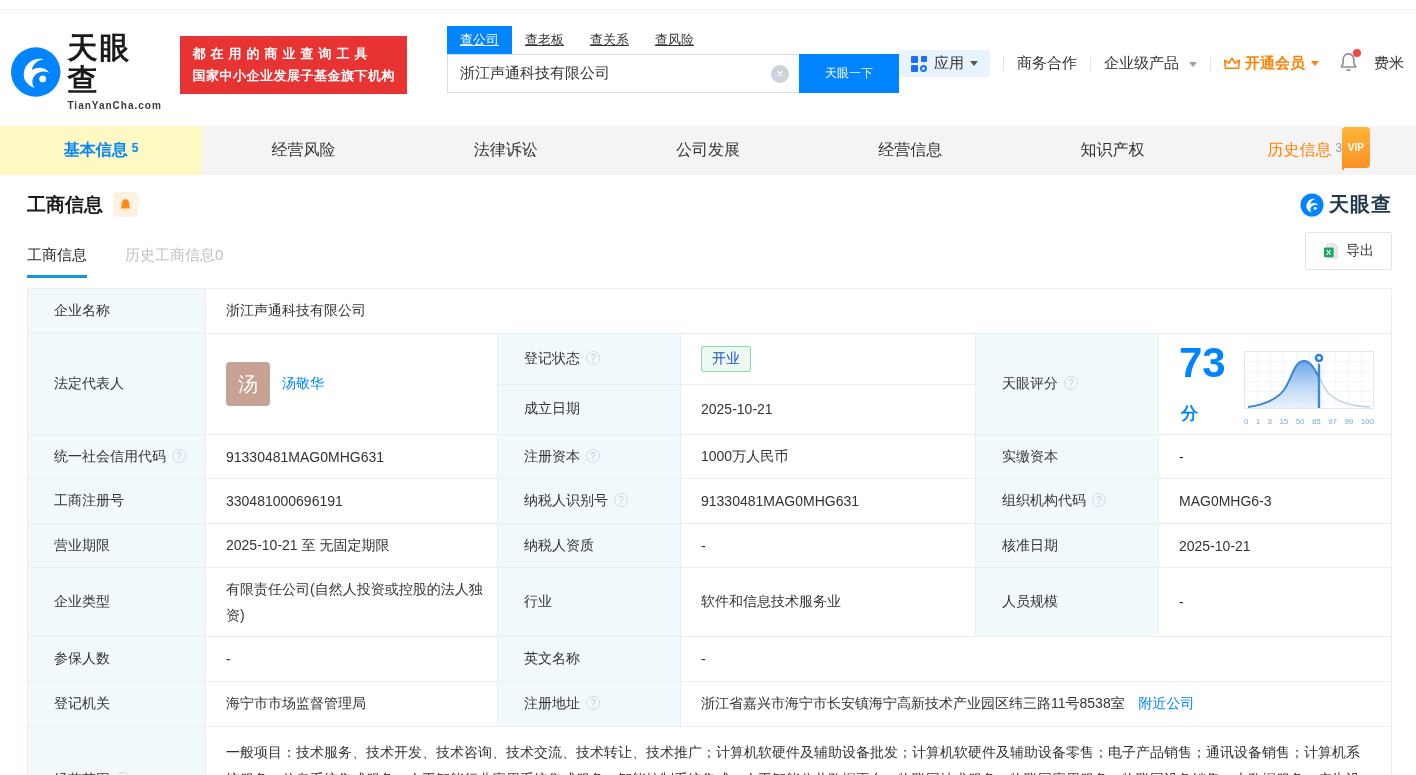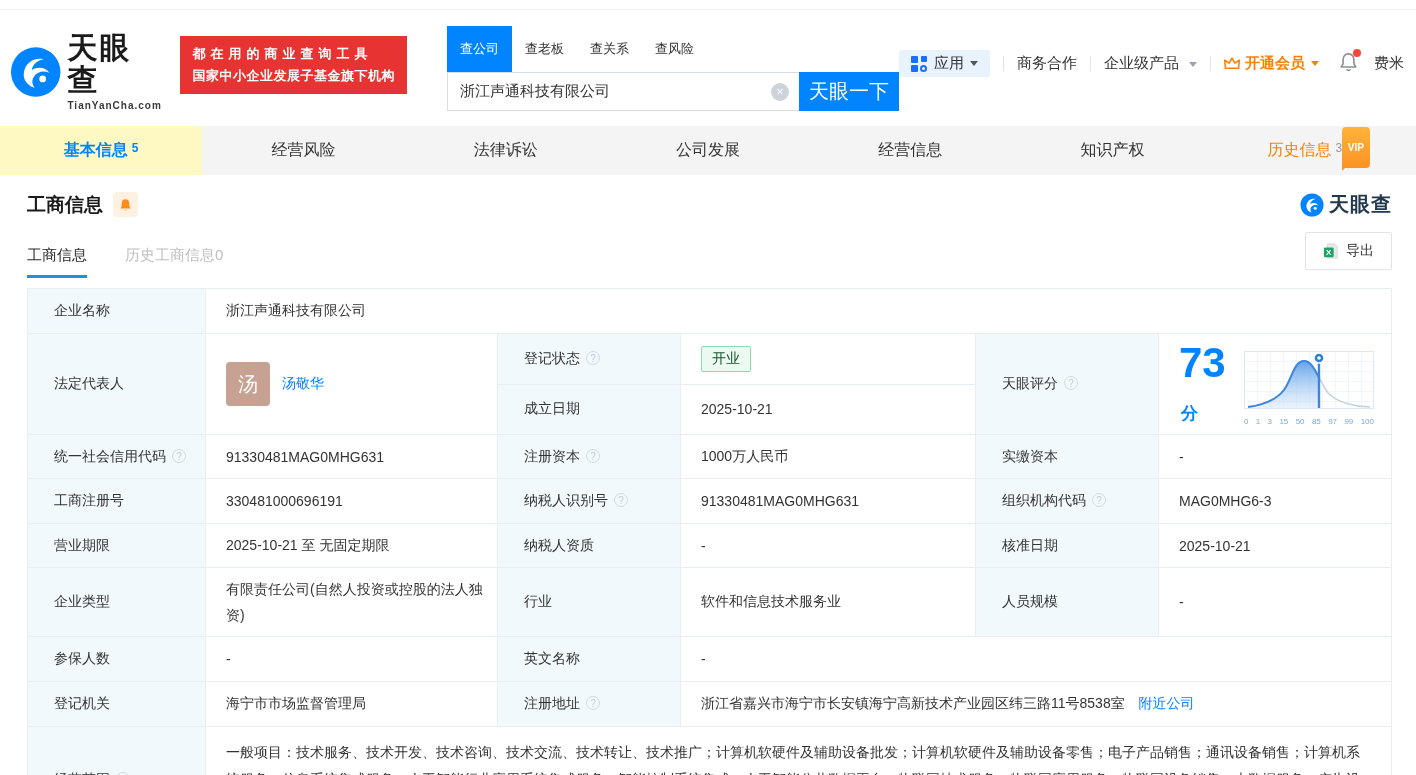--- a/index.html
+++ b/index.html
@@ -31,38 +31,38 @@
     margin-left: 18px; margin-top: 12px;
     background: #e83333; color: #fff;
     padding: 7px 12px; font-size: 13px; line-height: 22px;
     font-weight: bold; white-space: nowrap;
   }
   .promo-line1 { letter-spacing: 5px; }
   .promo-line2 { letter-spacing: 0.5px; }
 
   .search-area { margin-left: 40px; margin-top: 2px; }
   .search-tabs { display: flex; font-size: 13px; }
-  .search-tab { padding: 14px 13px; cursor: pointer; color: #333; }
+  .search-tab { padding: 5px 13px; cursor: pointer; color: #333; text-decoration: underline; }
   .search-tab.active { background: #0084ff; color: #fff; }
   .search-row { display: flex; }
   .search-input-wrap { position: relative; width: 352px; height: 39px; border: 1px solid #d7dde3; border-right: none; }
   .search-input-wrap input {
     width: 100%; height: 100%; border: none; outline: none;
     padding: 0 38px 0 12px; font-size: 15px; color: #333;
     font-family: inherit;
   }
   .clear-btn {
     position: absolute; right: 10px; top: 10px;
     width: 18px; height: 18px; border-radius: 50%;
     background: #ccd3da; color: #fff; font-size: 12px;
     text-align: center; line-height: 18px; cursor: pointer;
   }
   .search-btn {
     width: 100px; height: 39px; background: #0084ff; color: #fff;
-    border: none; font-size: 20px; cursor: pointer; font-family: inherit;
+    border: none; font-size: 12px; cursor: pointer; font-family: inherit;
   }
 
   .top-menu { margin-left: auto; display: flex; align-items: center; margin-top: 26px; font-size: 15px; white-space: nowrap; }
   .apps-btn { background: #e9f3fd; padding: 4px 12px; border-radius: 2px; display: flex; align-items: center; cursor: pointer; }
   .apps-btn .grid-icon { width: 16px; height: 16px; position: relative; margin-right: 7px; }
   .grid-icon i { position: absolute; width: 7px; height: 7px; background: #1a6eff; border-radius: 1px; }
   .grid-icon i:nth-child(1) { left: 0; top: 0; }
   .grid-icon i:nth-child(2) { right: 0; top: 0; width: 6px; height: 6px; }
   .grid-icon i:nth-child(3) { left: 0; bottom: 0; }
   .grid-icon i:nth-child(4) { right: 0; bottom: 0; width: 7px; height: 7px; background: transparent; border: 2px solid #1a6eff; border-radius: 50%; }
@@ -139,21 +139,21 @@
   }
   .rep-cell { display: flex; align-items: center; }
   .avatar {
     width: 44px; height: 44px; border-radius: 4px; background: #c7a191;
     color: #fff; font-size: 20px; display: flex; align-items: center; justify-content: center;
     cursor: pointer; flex-shrink: 0;
   }
   .rep-name { color: #0084ff; margin-left: 12px; cursor: pointer; }
   .link-blue { color: #0084ff; cursor: pointer; }
   .badge-open {
-    display: inline-block; background: #ebf9f0; color: #14532d;
+    display: inline-block; background: #ebf9f0; color: #1d4ed8;
     border: 1px solid #8ed8b0; border-radius: 2px;
     padding: 3px 10px; font-size: 14px;
   }
   .score-cell { display: flex; align-items: flex-end; justify-content: flex-end; gap: 16px; padding-right: 4px; }
   .score-num { color: #0084ff; font-weight: bold; font-size: 42px; line-height: 1; }
   .score-unit { font-size: 17px; font-weight: bold; margin-left: 2px; }
   .chart-box { width: 132px; }
   .ticks { display: flex; justify-content: space-between; font-size: 8px; color: #7aa7d9; padding: 1px 1px 0 1px; }
   .scope-val { line-height: 27px; padding-top: 12px !important; padding-bottom: 12px !important; padding-right: 20px !important; }
   .addr-link { margin-left: 10px; white-space: nowrap; }

